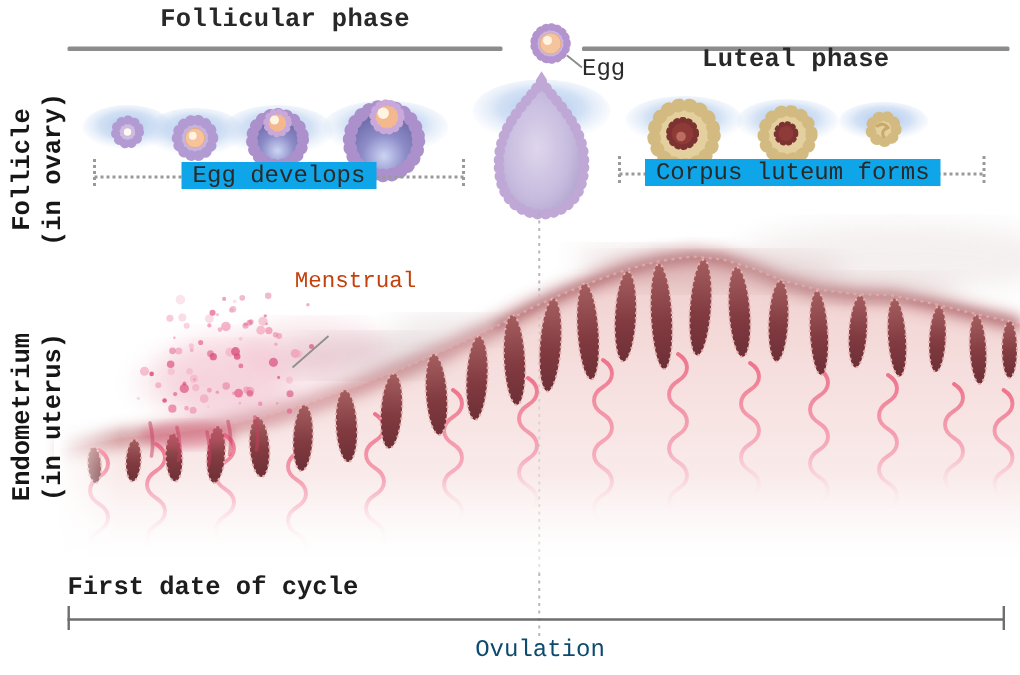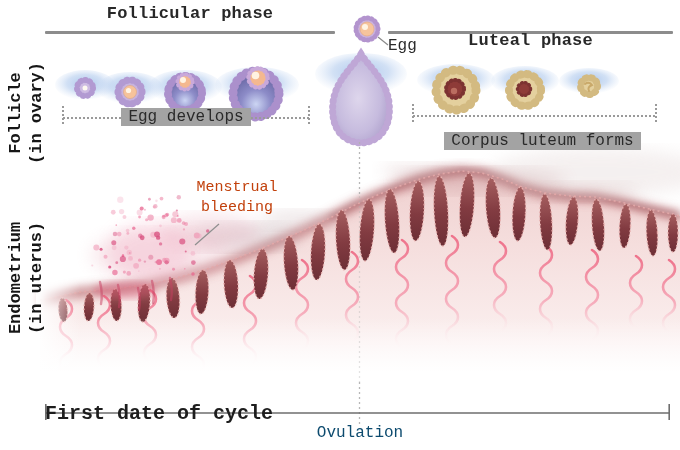--- a/index.html
+++ b/index.html
@@ -7,24 +7,24 @@
          font-family:Liberation Mono, monospace;color:#242424;padding-left:20px;}
   #art{position:absolute;left:0;top:0;z-index:1;}
   .txt{position:absolute;z-index:3;}
   .phase-title{font-size:17px;font-weight:700;text-align:center;color:#282828;letter-spacing:.2px;}
   .phase-line{position:absolute;z-index:2;height:2.5px;background:#8c8c8c;border-radius:1px;}
   .vlabel{font-size:17px;font-weight:700;text-align:center;line-height:21px;color:#161616;
           transform:rotate(-90deg);white-space:nowrap;}
   .bracket-tick{position:absolute;z-index:2;width:0;height:18px;border-left:2px dotted #9a9a9a;}
   .bracket-line{position:absolute;z-index:2;height:0;border-top:2px dotted #9a9a9a;}
   .bracket-label{font-size:16px;font-weight:500;text-align:center;color:#2a2a2a;}
-  .bracket-label span{background:#a3a3a3;padding:0 7px;}
+  .bracket-label span{background:#0ea5e9;padding:0 7px;}
   .small-note{font-size:16px;font-weight:500;color:#2a2a2a;text-align:right;}
   .bleed-label{font-size:15px;font-weight:500;line-height:20px;text-align:center;color:#c2410c;}
-  .date-label{font-size:20px;font-weight:700;color:#1d1d1d;margin-top:19px;}
+  .date-label{font-size:17px;font-weight:700;color:#1d1d1d;}
   .ovulation-label{font-size:16px;font-weight:500;text-align:center;color:#0c4a6e;}
 </style>
 </head>
 <body>
 
 <div id="stage">
 
   <div class="phase-line" style="left:45px;top:31px;width:290px;"></div>
   <div class="phase-line" style="left:388px;top:31px;width:285px;"></div>
 
@@ -308,22 +308,21 @@
   <div class="txt small-note" style="left:388px;top:37px;">Egg</div>
 
   <div class="bracket-tick" style="left:62px;top:106px;"></div>
   <div class="bracket-tick" style="left:308px;top:106px;"></div>
   <div class="bracket-line" style="left:63px;top:117px;width:246px;"></div>
   <div class="txt bracket-label" style="left:62px;top:108px;width:248px;"><span>Egg develops</span></div>
 
   <div class="bracket-tick" style="left:412px;top:104px;"></div>
   <div class="bracket-tick" style="left:655px;top:104px;"></div>
   <div class="bracket-line" style="left:413px;top:115px;width:242px;"></div>
-  <div class="txt bracket-label" style="left:421px;top:106px;width:243px;margin-top:26px;"><span>Corpus luteum forms</span></div>
+  <div class="txt bracket-label" style="left:407px;top:106px;width:243px;"><span>Corpus luteum forms</span></div>
 
   <div class="txt bleed-label" style="left:187px;top:178px;width:100px;">
     <div>Menstrual</div>
-    <div>bleeding</div>
   </div>
 
   <div class="txt date-label" style="left:45px;top:383px;">First date of cycle</div>
   <div class="txt ovulation-label" style="left:310px;top:424px;width:100px;">Ovulation</div>
 </div>
 
 </body></html>

